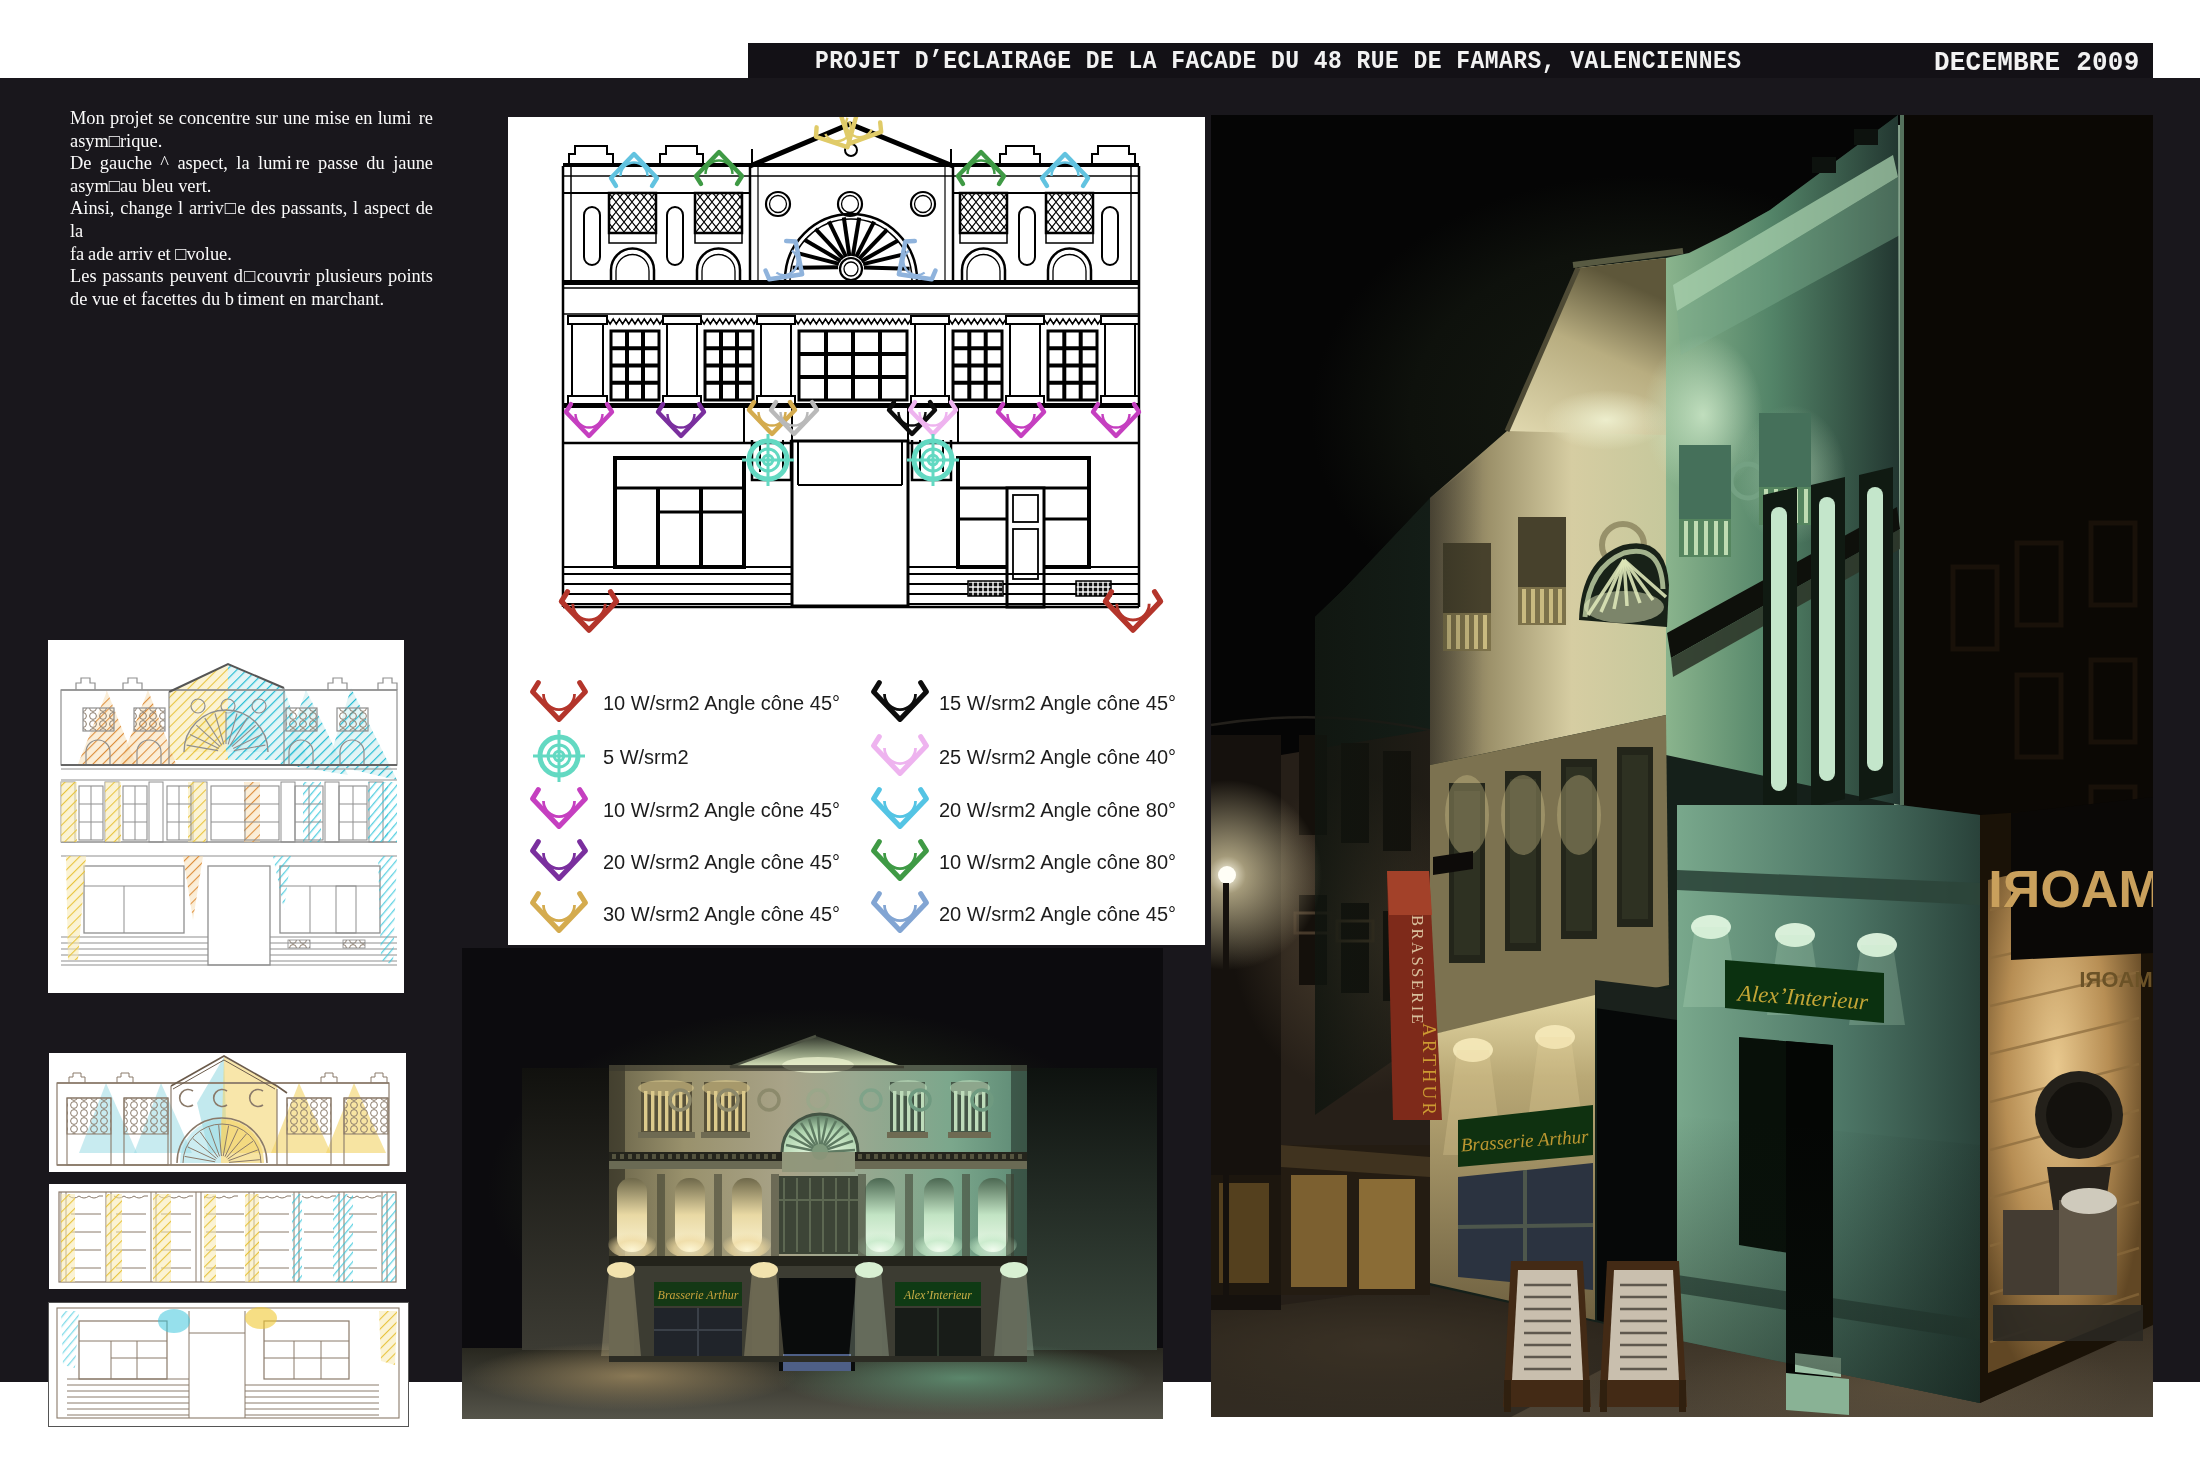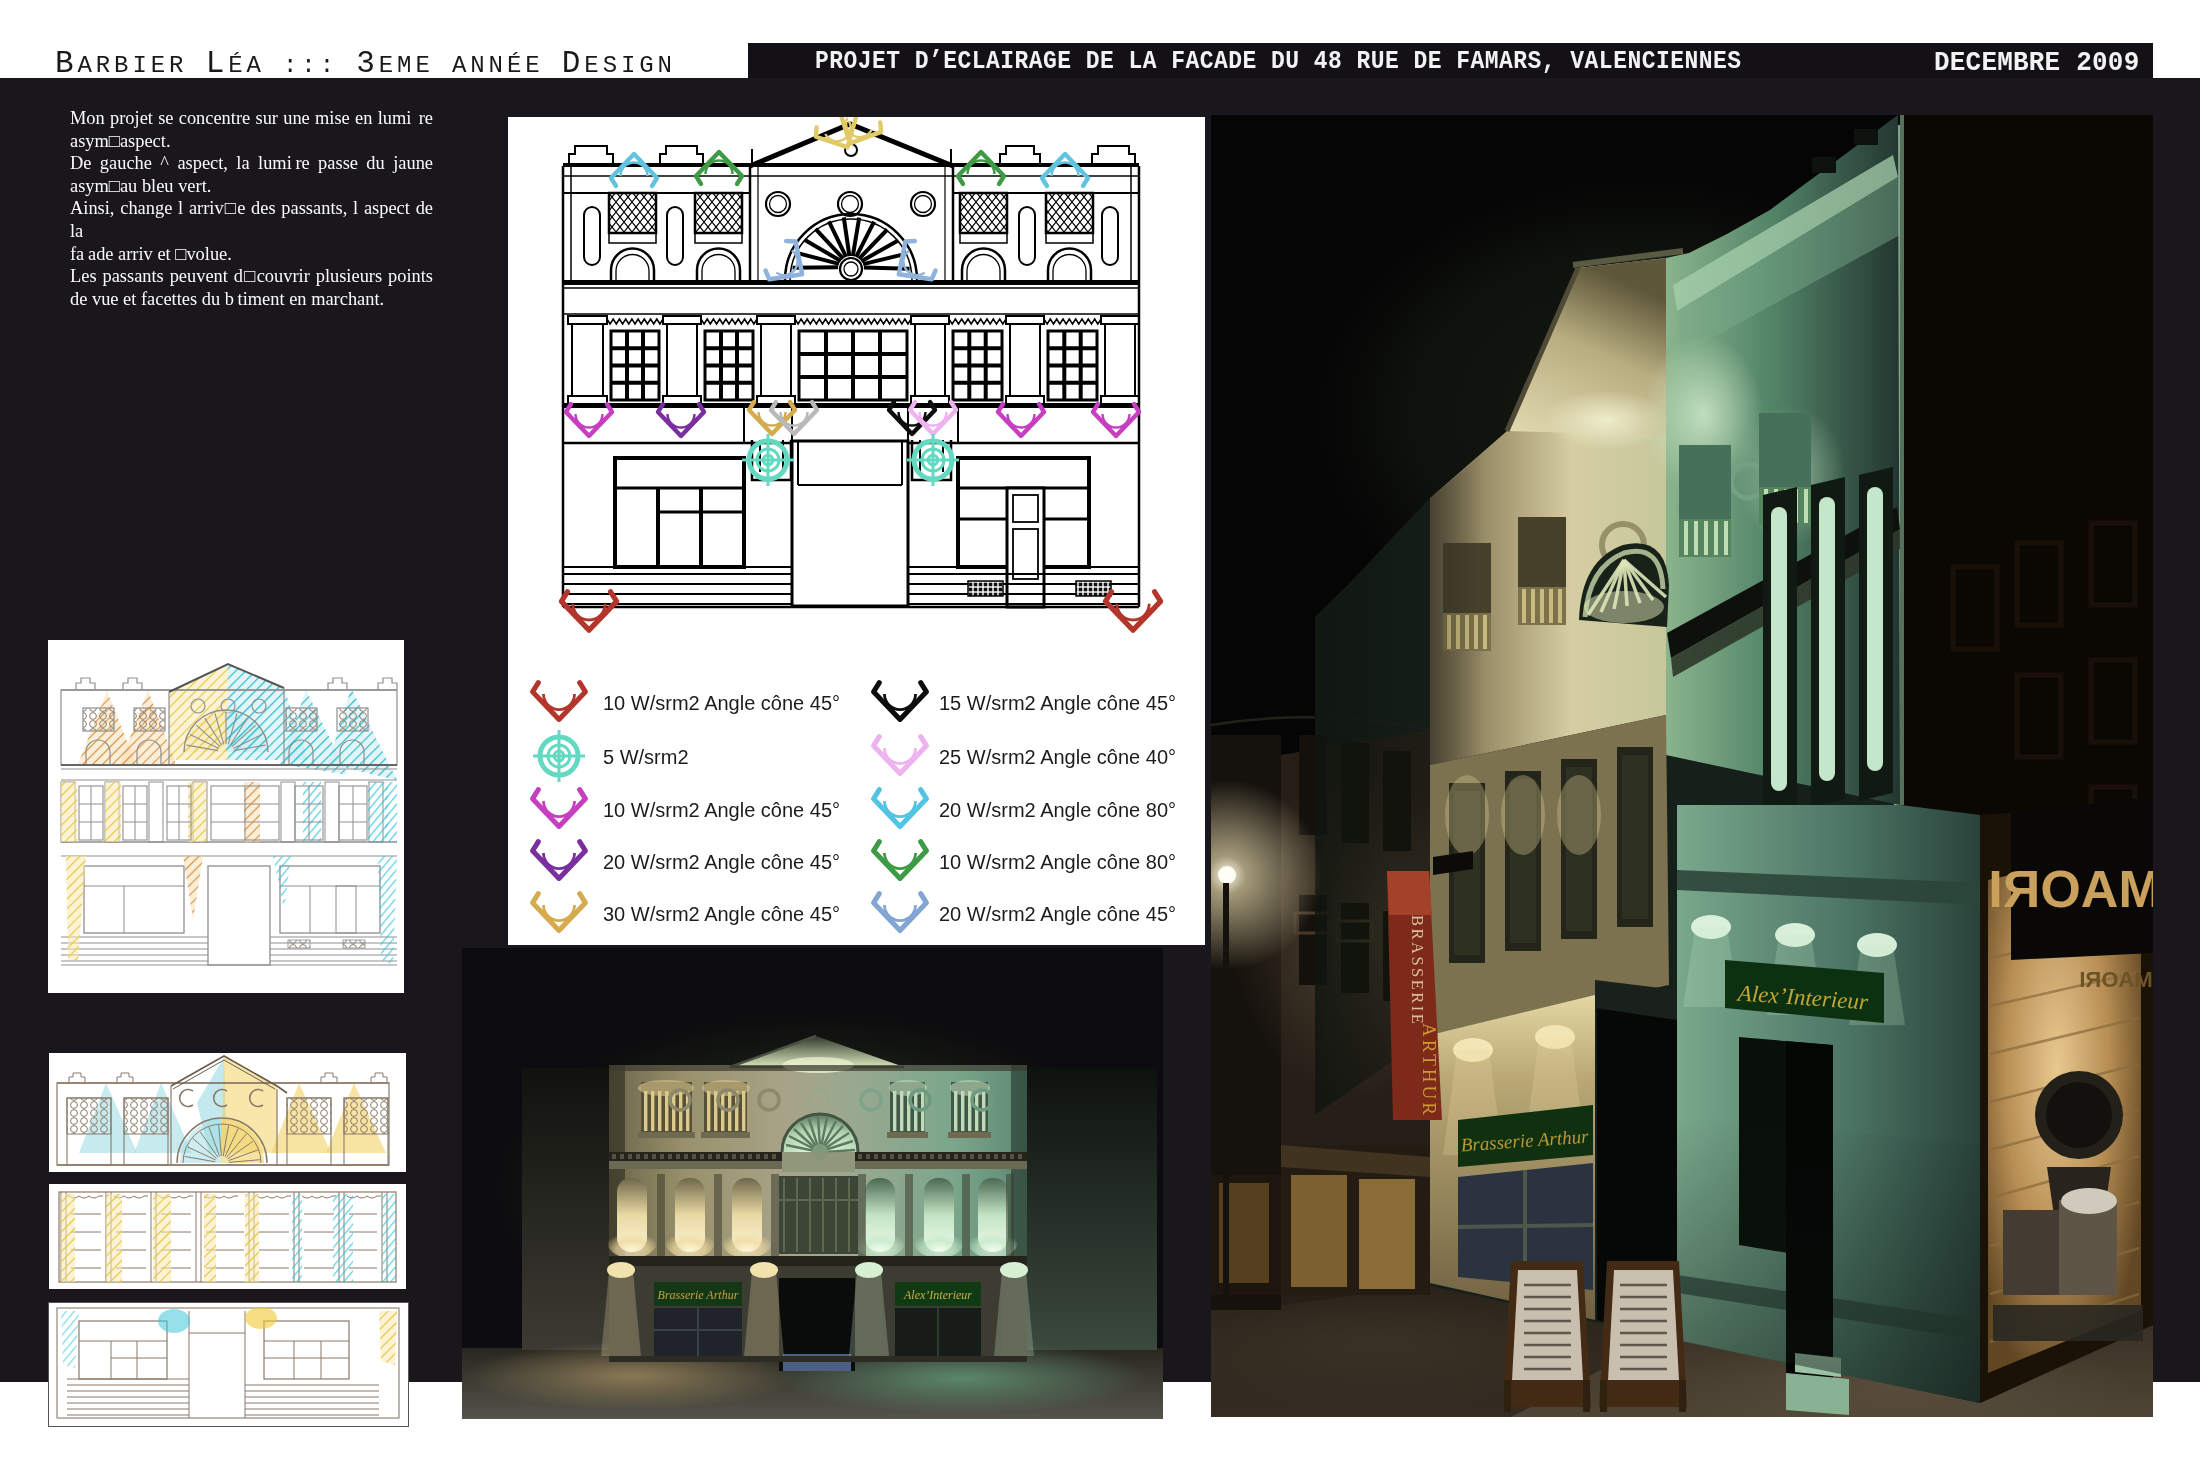--- a/index.html
+++ b/index.html
@@ -16,26 +16,25 @@
 #paratxt .j{text-align:justify;text-align-last:justify;}
 #gradpanel{left:46px;top:347px;width:361px;height:238px;background:#ffffff;}
 #gradlabel{left:0px;top:9px;width:361px;text-align:center;font-size:9px;letter-spacing:6px;color:#e2a658;font-family:"Liberation Mono",monospace;}
 #gradrect{left:42px;top:28px;width:276px;height:188px;background:linear-gradient(90deg,#f2ae5b 0%,#f1ae5c 30%,#a6cfbc 64%,#a5cebb 100%);}
 </style>
 </head>
 <body>
 <div id="page">
   <div class="abs" id="darkbg"></div>
   <div class="abs" id="titlebar"></div>
-  <div class="abs" id="nametxt"><b>B</b>ARBIER <b>L</b>ÉA ::: <b>3</b>EME ANNÉE <b>D</b>ESIGN</div>
   <div class="abs" id="bartxt">PROJET D’ECLAIRAGE DE LA FACADE DU 48 RUE DE FAMARS, VALENCIENNES</div>
   <div class="abs" id="datetxt">DECEMBRE 2009</div>
   <div class="abs" id="paratxt">
     <div class="j">Mon projet se concentre sur une mise en lumi  re</div>
-    <div>asym□aspect.</div>
+    <div>asym□rique.</div>
     <div class="j">De gauche ^ aspect, la lumi re passe du jaune</div>
     <div>asym□au bleu vert.</div>
     <div class="j">Ainsi, change l arriv□e des passants, l aspect de la</div>
     <div>fa ade arriv et □volue.</div>
     <div class="j">Les passants peuvent d□couvrir plusieurs points</div>
     <div>de vue et facettes du b timent en marchant.</div>
   </div>
   <div class="abs" style="left:48px;top:640px;width:356px;height:353px;background:#ffffff;">
 <svg width="356" height="353" viewBox="0 0 356 353" xmlns="http://www.w3.org/2000/svg">
 <defs>

